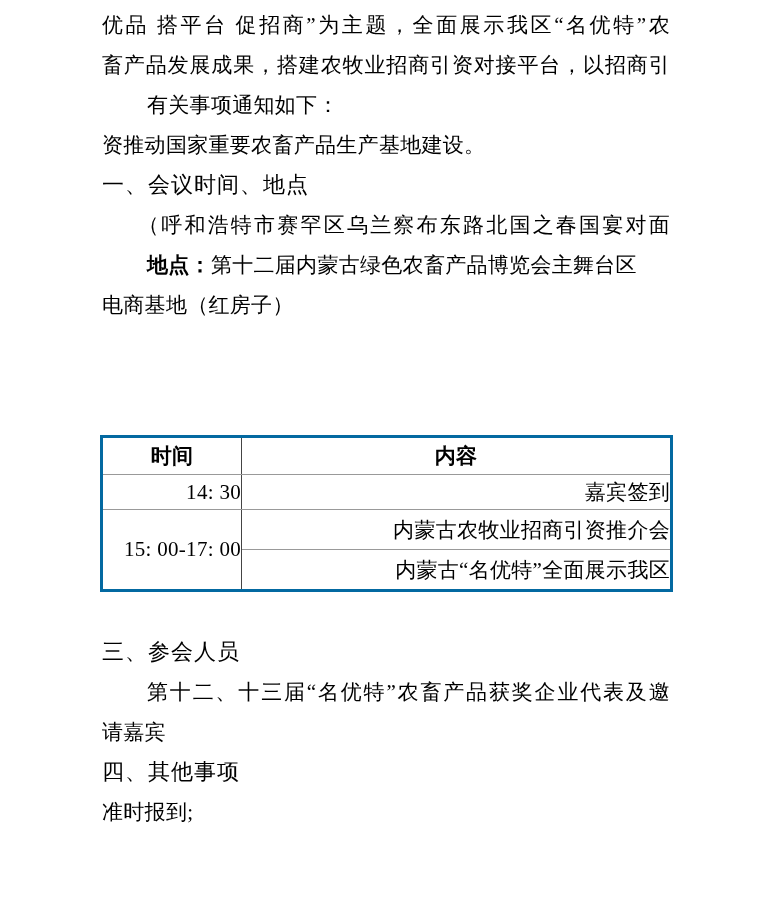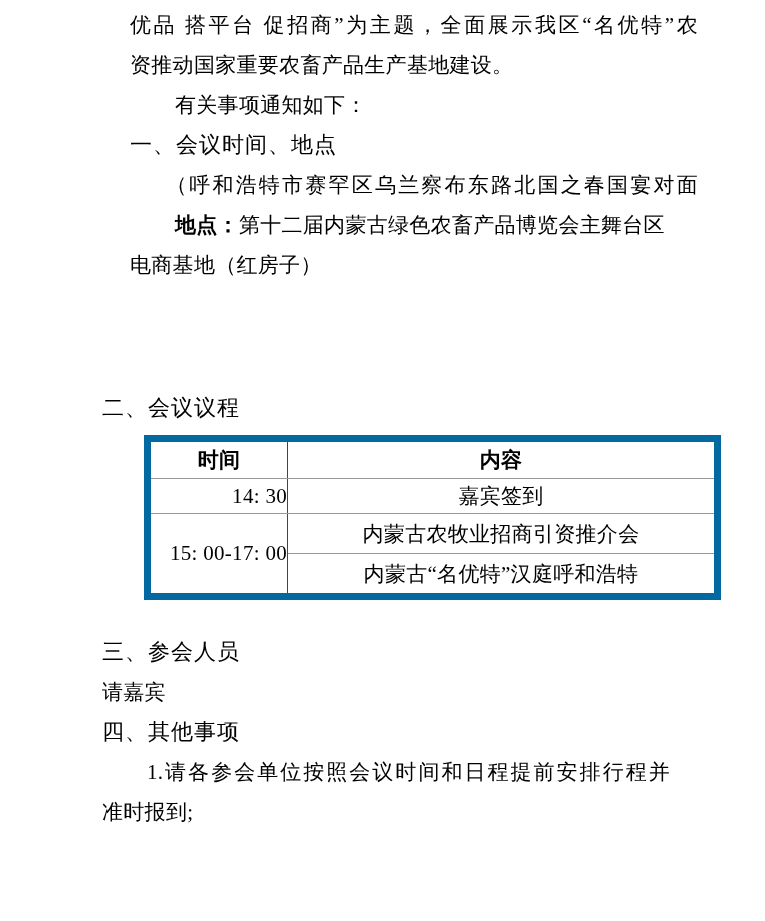--- a/index.html
+++ b/index.html
@@ -27,21 +27,21 @@
   .just { text-align: justify; text-align-last: justify; }
   .indent { text-indent: 45px; }
   .indent-paren { text-indent: 36px; }
   .head {
     font-weight: normal;
     font-size: 22px;
     letter-spacing: 1px;
   }
   .lbl { font-weight: bold; }
 
-  #block-top { top: 5px; margin-left: 28px; }
+  #block-top { top: 5px; }
   #block-heading2 { top: 388px; }
   #block-bottom { top: 632px; }
 
   #agenda-wrap { position: absolute; left: 100px; top: 435px; }
   table.agenda {
     border-collapse: collapse;
     table-layout: fixed;
     width: 570px;
   }
   table.agenda col.c1 { width: 140px; }
@@ -49,46 +49,44 @@
   table.agenda th, table.agenda td {
     border-top: 1px solid #999999;
     border-bottom: 1px solid #999999;
     border-left: 1px solid #444444;
     border-right: 1px solid #444444;
     font-size: 21px;
     letter-spacing: 0.3px;
     padding: 0;
     vertical-align: middle;
   }
-  table.agenda { border: 7px solid #0369a1; margin-left: 44px; }
+  table.agenda { border: 3px solid #0369a1; }
   table.agenda th { font-weight: bold; text-align: center; height: 36px; }
   table.agenda td.time-cell { text-align: right; }
-  table.agenda td.content-cell { text-align: center; }
+  table.agenda td.content-cell { text-align: right; }
   tr.r1 td { height: 34px; }
   tr.r2 td { height: 39px; }
   tr.r3 td { height: 39px; }
 </style>
 </head>
 <body>
 
 <div class="page">
 
   <div class="content-block" id="block-top">
     <div class="line just">优品 搭平台 促招商”为主题，全面展示我区“名优特”农</div>
+    <div class="line just">畜产品发展成果，搭建农牧业招商引资对接平台，以招商引</div>
+    <div class="line indent">有关事项通知如下：</div>
     <div class="line">资推动国家重要农畜产品生产基地建设。</div>
-    <div class="line indent">有关事项通知如下：</div>
     <div class="line head">一、会议时间、地点</div>
     <div class="line indent-paren just">（呼和浩特市赛罕区乌兰察布东路北国之春国宴对面</div>
     <div class="line indent"><span class="lbl">地点：</span><span>第十二届内蒙古绿色农畜产品博览会主舞台区</span></div>
     <div class="line">电商基地（红房子）</div>
   </div>
 
-  <div class="content-block" id="block-heading2">
-    <div class="line head">二、会议议程</div>
-  </div>
 
   <div id="agenda-wrap">
     <table class="agenda">
       <colgroup>
           <col class="c1">
           <col class="c2">
         </colgroup>
       <tbody>
           <tr>
         <th>时间</th>
@@ -96,27 +94,27 @@
       </tr>
       <tr class="r1">
         <td class="time-cell">14: 30</td>
         <td class="content-cell">嘉宾签到</td>
       </tr>
       <tr class="r2">
         <td class="time-cell" rowspan="2">15: 00-17: 00</td>
         <td class="content-cell">内蒙古农牧业招商引资推介会</td>
       </tr>
       <tr class="r3">
-        <td class="content-cell">内蒙古“名优特”汉庭呼和浩特</td>
+        <td class="content-cell">内蒙古“名优特”全面展示我区</td>
       </tr>
     </tbody>
       </table>
   </div>
 
   <div class="content-block" id="block-bottom">
     <div class="line head">三、参会人员</div>
+    <div class="line indent just">第十二、十三届“名优特”农畜产品获奖企业代表及邀</div>
     <div class="line">请嘉宾</div>
     <div class="line head">四、其他事项</div>
-    <div class="line indent just">1.请各参会单位按照会议时间和日程提前安排行程并</div>
     <div class="line">准时报到;</div>
   </div>
 
 </div>
 
 </body></html>

